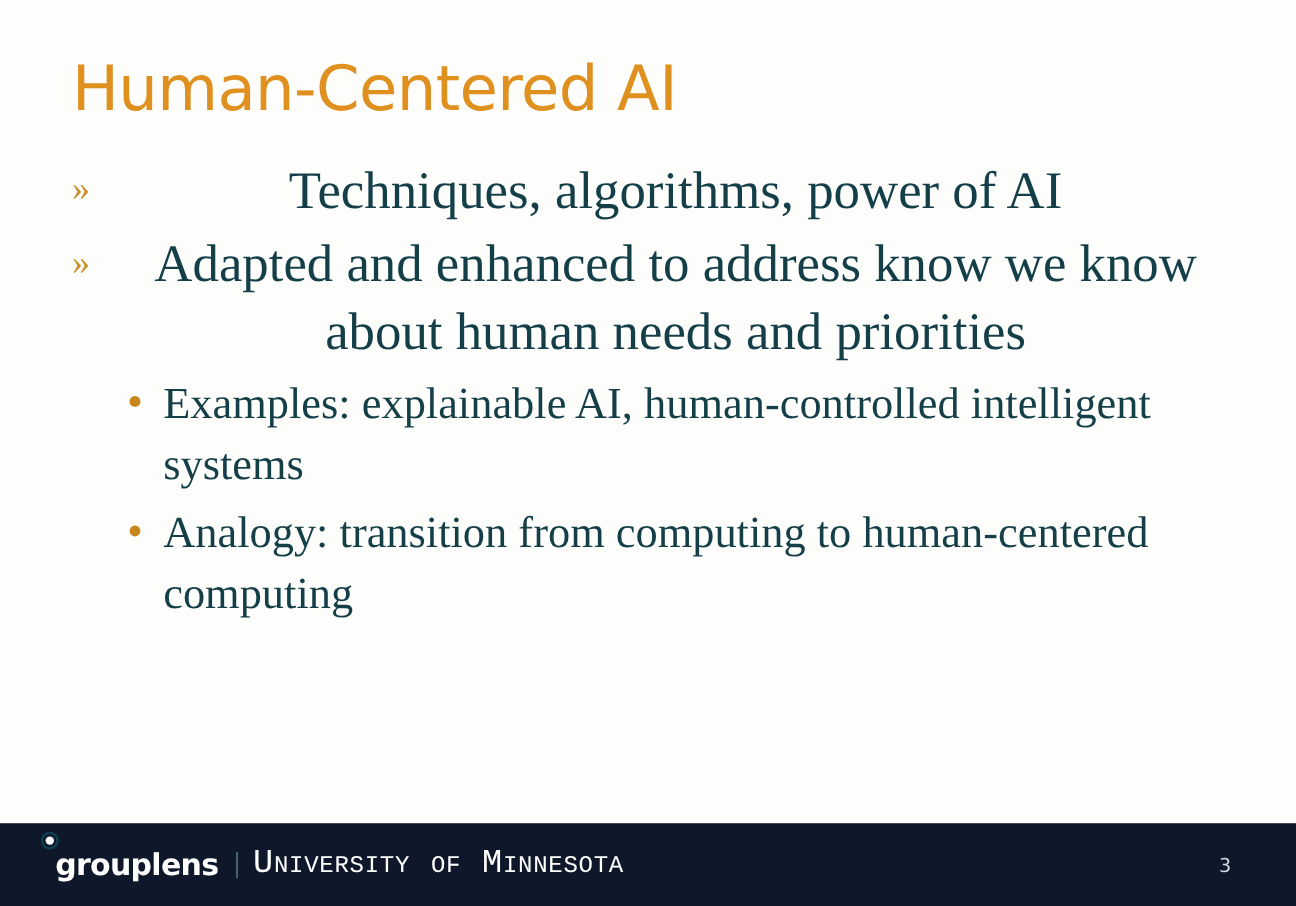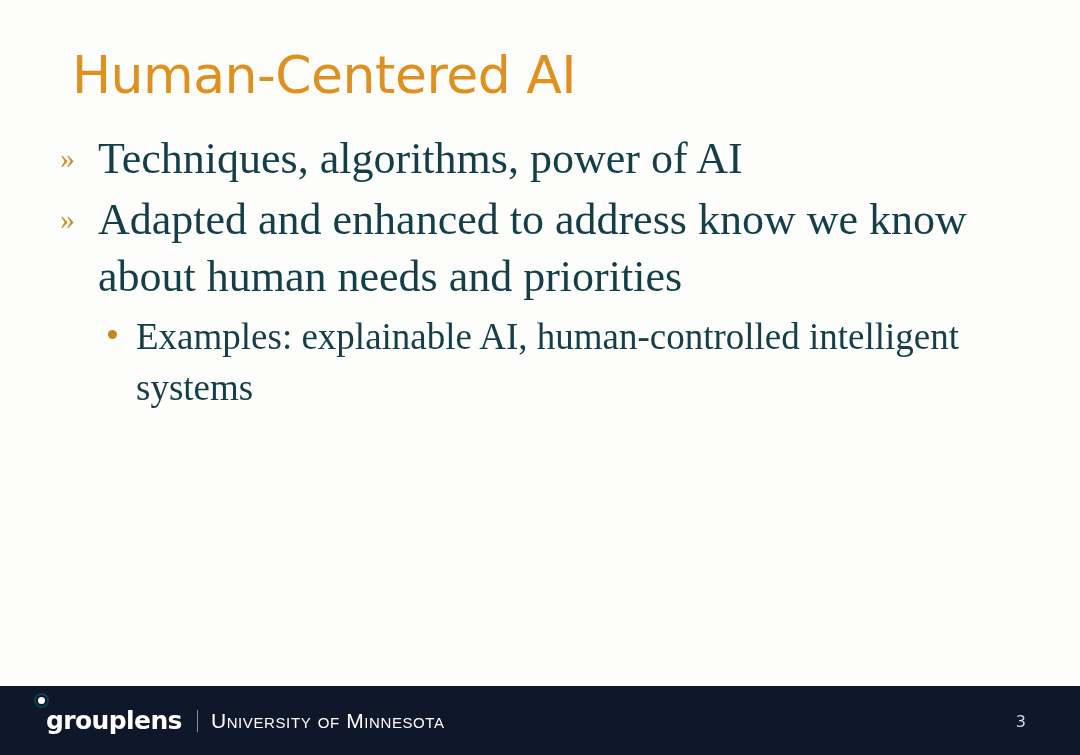--- a/index.html
+++ b/index.html
@@ -18,21 +18,21 @@
     width: 1080px;
     height: 755px;
     background: #fdfdfc;
     box-sizing: border-box;
     overflow: hidden;
   }
 
   
   #slide-title {
     position: absolute;
-    left: 72px;
+    left: 60px;
     top: 8px;
     font-family: "DejaVu Sans", sans-serif;
     font-size: 52px;
     font-weight: 400;
     letter-spacing: -0.5px;
     color: #e0901e;
     line-height: 1.25;
     white-space: nowrap;
   }
 
@@ -60,20 +60,21 @@
     padding-left: 8px;
     box-sizing: border-box;
   }
   .bullet-l1 .text {
     flex: 1 1 auto;
     color: #143f48;
     font-family: "Liberation Serif", serif;
     font-size: 44px;
     line-height: 57px;
     max-width: 930px;
+    text-align: center;
   }
 
   .sub-list {
     margin-top: 6px;
     margin-left: 48px;
   }
   .bullet-l2 {
     display: flex;
     align-items: flex-start;
     margin-bottom: 6px;
@@ -147,22 +148,22 @@
     border-radius: 50%;
     background: #ffffff;
   }
   #footer-divider {
     width: 1px;
     height: 22px;
     background: #6e96a3;
     margin: 0 13px 0 15px;
   }
   #footer-university {
-    font-family: Liberation Sans, sans-serif;
-    font-size: 21px;
+    font-family: Liberation Mono, monospace;
+    font-size: 28px;
     font-variant: small-caps;
     letter-spacing: 0.6px;
     color: #ffffff;
     line-height: 1;
   }
   #page-number {
     position: absolute;
     right: 54px;
     top: 50%;
     transform: translateY(-50%);
@@ -192,20 +193,26 @@
 
     <div class="sub-list">
 
       <div class="bullet-l2">
         <span class="marker">
           <span class="dot"></span>
         </span>
         <span class="text">Examples:  explainable AI, human-controlled intelligent systems</span>
       </div>
 
+      <div class="bullet-l2">
+        <span class="marker">
+          <span class="dot"></span>
+        </span>
+        <span class="text">Analogy:  transition from computing to human-centered computing</span>
+      </div>
 
     </div>
   </div>
 
   <div id="footer-bar">
     <div id="footer-brand">
       <span id="grouplens-logo">grouplens</span>
       <span id="lens-glyph"></span>
       <span id="footer-divider"></span>
       <span id="footer-university">University of Minnesota</span>

